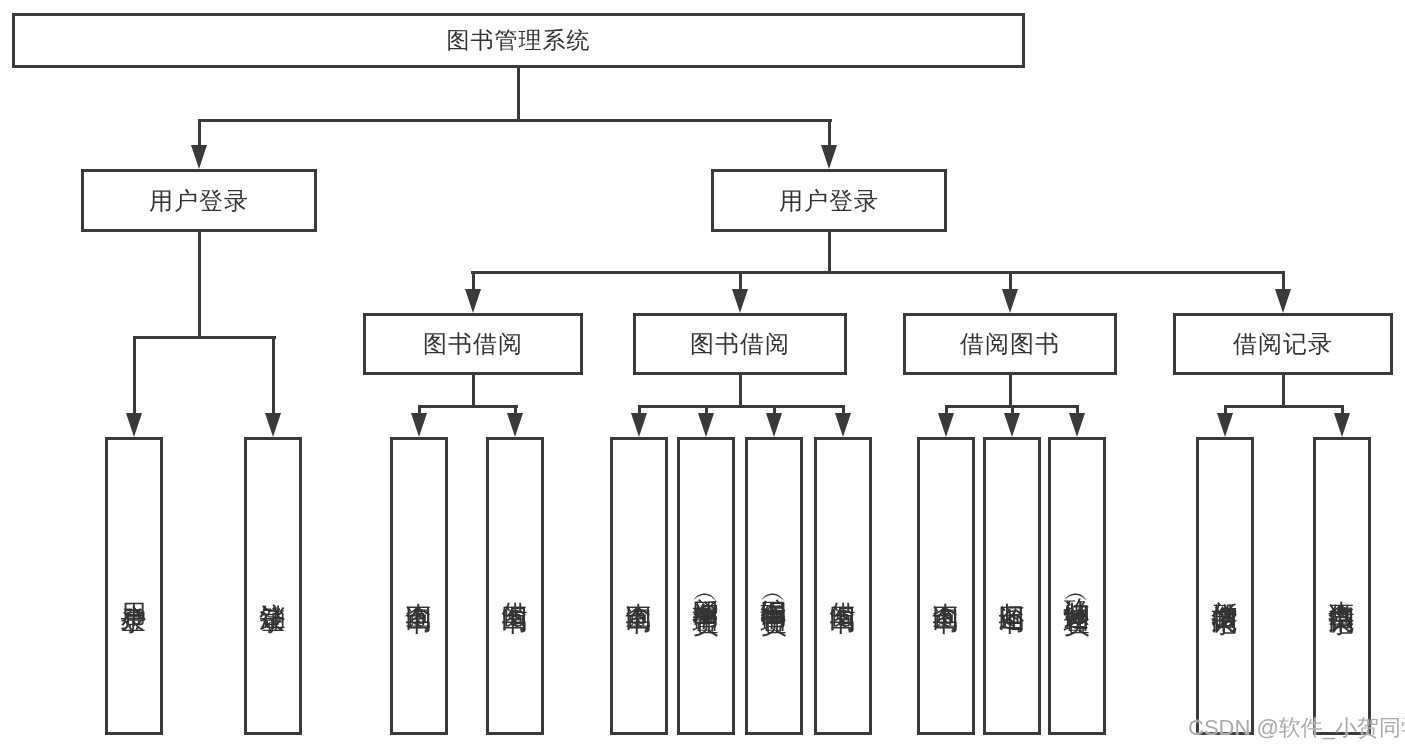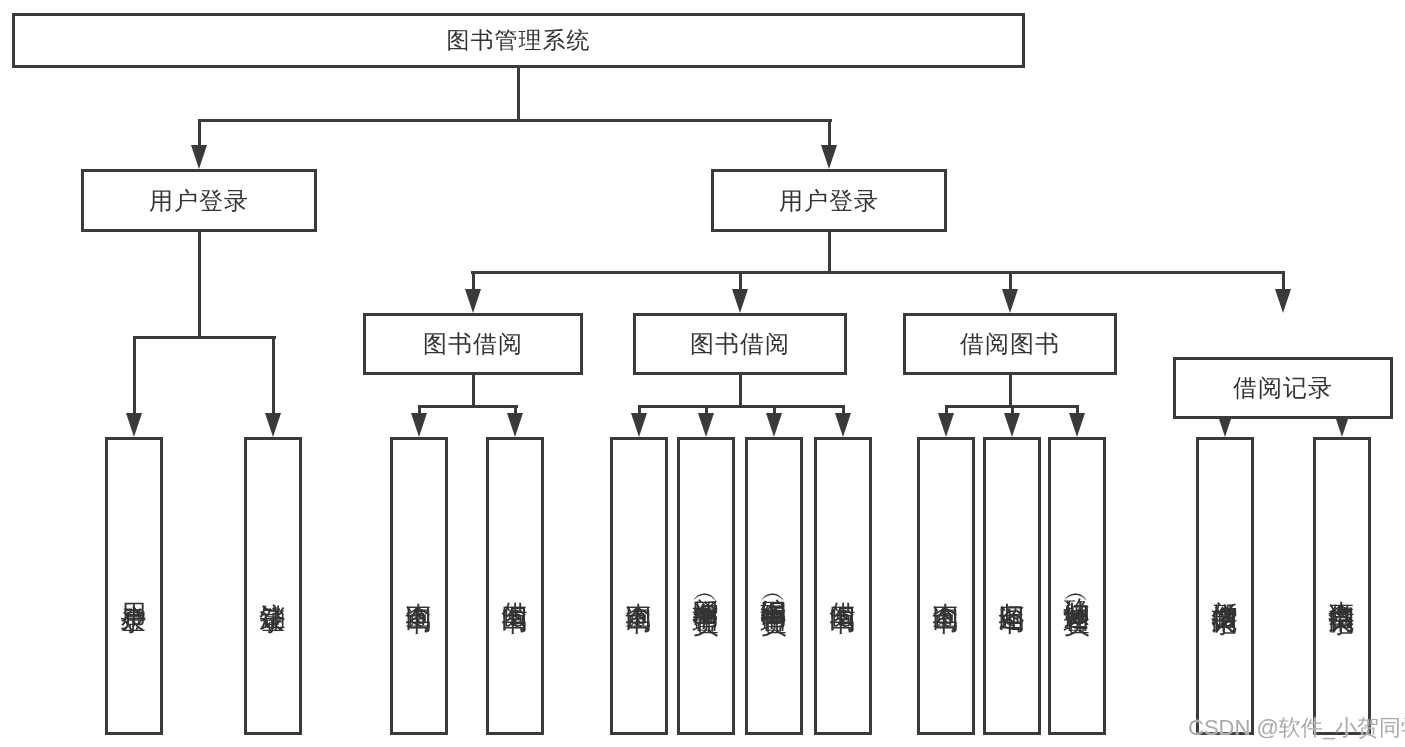--- a/index.html
+++ b/index.html
@@ -86,21 +86,21 @@
 
   <div class="box" style="left:363px;top:313px;width:220px;height:62px;">
     <span>图书借阅</span>
   </div>
   <div class="box" style="left:633px;top:313px;width:214px;height:62px;">
     <span>图书借阅</span>
   </div>
   <div class="box" style="left:903px;top:313px;width:214px;height:62px;">
     <span>借阅图书</span>
   </div>
-  <div class="box" style="left:1173px;top:313px;width:220px;height:62px;margin-top:44px;">
+  <div class="box" style="left:1173px;top:313px;width:220px;height:62px;">
     <span>借阅记录</span>
   </div>
 
   <div class="vbox" style="left:105px;">
     <span class="vtext">用户登录</span>
   </div>
   <div class="vbox" style="left:244px;">
     <span class="vtext">注销登录</span>
   </div>
 

